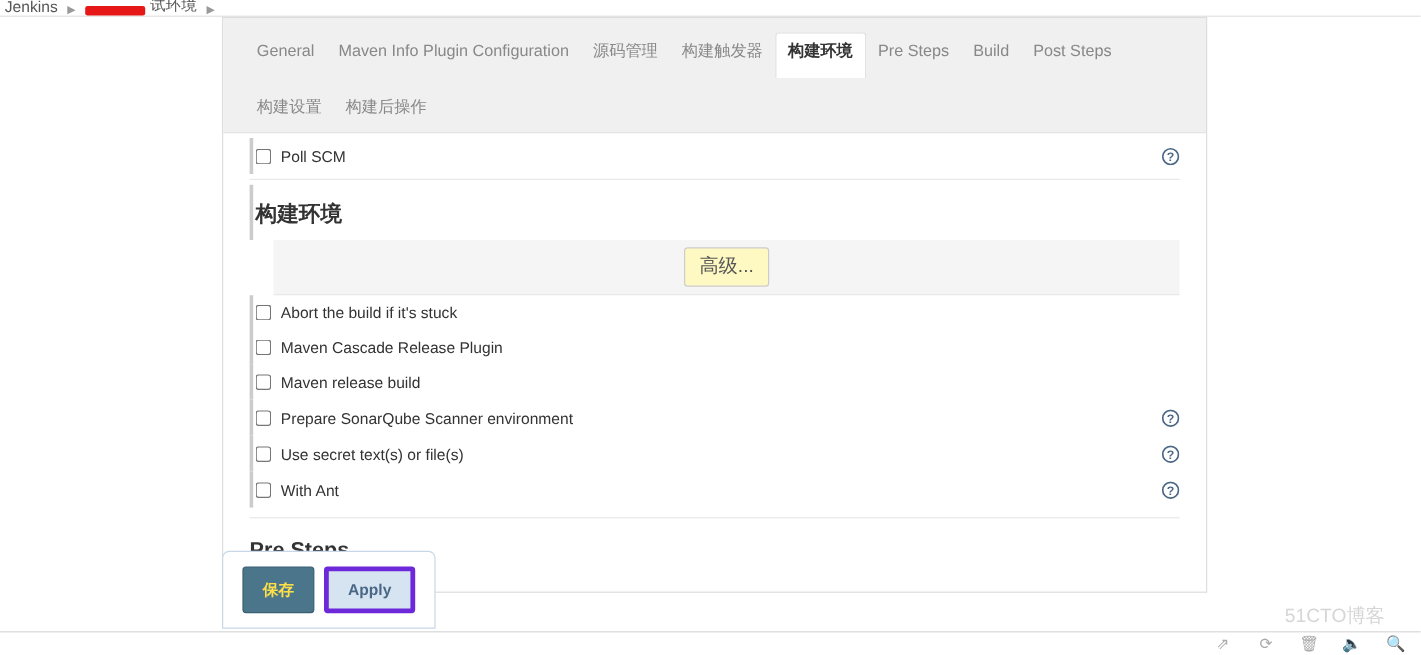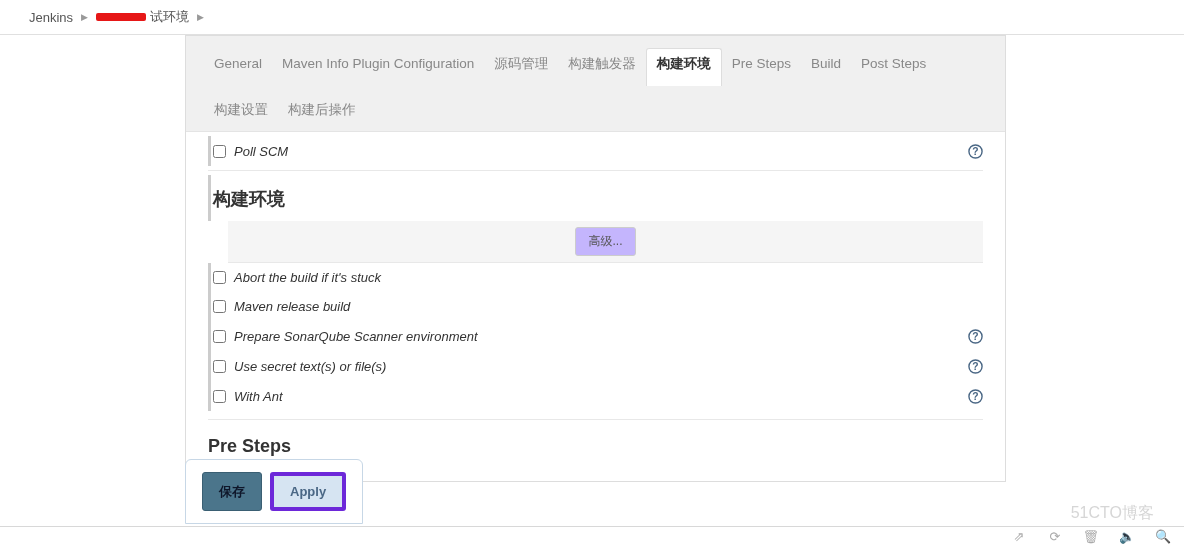--- a/index.html
+++ b/index.html
@@ -7,24 +7,24 @@
     font-family: Helvetica, Arial, sans-serif;
     font-size: 13px;
     color: #333;
     background: #fff;
     width: 1184px;
     height: 546px;
     overflow: hidden;
     position: relative;
   }
   .breadcrumb {
-    height: 35px;
-    display: flex;
-    align-items: center;
-    padding-left: 29px;
+    height: 14px;
+    display: flex;
+    align-items: flex-end;
+    padding-left: 4px;
     border-bottom: 1px solid #e0e0e0;
     font-size: 13px;
     color: #555;
     gap: 8px;
   }
   .breadcrumb .sep { color: #999; font-size: 9px; }
   .breadcrumb .redact {
     background: #e61717;
     height: 8px;
     width: 50px;
@@ -67,21 +67,21 @@
     display: flex;
     align-items: center;
     gap: 8px;
     padding: 7px 0;
     position: relative;
     border-left: 3px solid transparent;
     padding-left: 2px;
   }
   .row.hl { border-left: 3px solid #ccc; }
   .row input[type=checkbox] { width: 13px; height: 13px; }
-  .row label { color: #333; font-style: italic; }
+  .row label { color: #333; }
   .row .help {
     margin-left: auto;
     color: #4a6785;
     width: 16px; height: 16px;
     display: inline-flex; align-items: center; justify-content: center;
     cursor: pointer;
   }
   .help svg { width: 15px; height: 15px; }
   .section-title {
     font-size: 18px;
@@ -94,25 +94,25 @@
   hr { border: 0; border-top: 1px solid #e8e8e8; margin: 4px 0; }
   .advanced-row {
     background: #f5f5f5;
     border-bottom: 1px solid #e8e8e8;
     padding: 6px;
     margin-left: 20px;
     display: flex;
     justify-content: center;
   }
   .advanced-btn {
-    background: #c4b5fd;
+    background: #fef9c3;
     border: 1px solid #ccc;
     border-radius: 3px;
     padding: 5px 12px;
-    font-size: 12px;
+    font-size: 16px;
     color: #555;
     cursor: pointer;
   }
   .presteps-title {
     font-size: 18px;
     font-weight: bold;
     color: #333;
     padding: 12px 0 6px 0;
   }
   .footer {
@@ -121,21 +121,21 @@
     bottom: 22px;
     border: 1px solid #c7d7e6;
     border-radius: 6px 6px 0 0;
     padding: 12px 16px;
     background: #fff;
     display: flex;
     gap: 8px;
   }
   .btn-save {
     background: #4b758b;
-    color: #0f172a;
+    color: #fde047;
     border: 1px solid #3a5f73;
     border-radius: 3px;
     padding: 8px 16px;
     font-size: 13px;
     font-weight: bold;
     cursor: pointer;
   }
   .btn-apply {
     background: #d6e4f2;
     color: #4a6785;
@@ -211,20 +211,24 @@
     <div class="advanced-row">
       <button class="advanced-btn">高级...</button>
     </div>
 
     <div class="row hl">
       <input type="checkbox" style="">
       <label>Abort the build if it's stuck</label>
     </div>
     <div class="row hl">
       <input type="checkbox" style="">
+      <label>Maven Cascade Release Plugin</label>
+    </div>
+    <div class="row hl">
+      <input type="checkbox" style="">
       <label>Maven release build</label>
     </div>
     <div class="row hl">
       <input type="checkbox" style="">
       <label>Prepare SonarQube Scanner environment</label>
       <span class="help">
           <svg viewBox="0 0 16 16">
             <circle cx="8" cy="8" r="7" fill="none" stroke="#4a6785" stroke-width="1.5"></circle>
             <text x="8" y="12" text-anchor="middle" font-size="11" fill="#4a6785" font-weight="bold">?</text>
           </svg>

